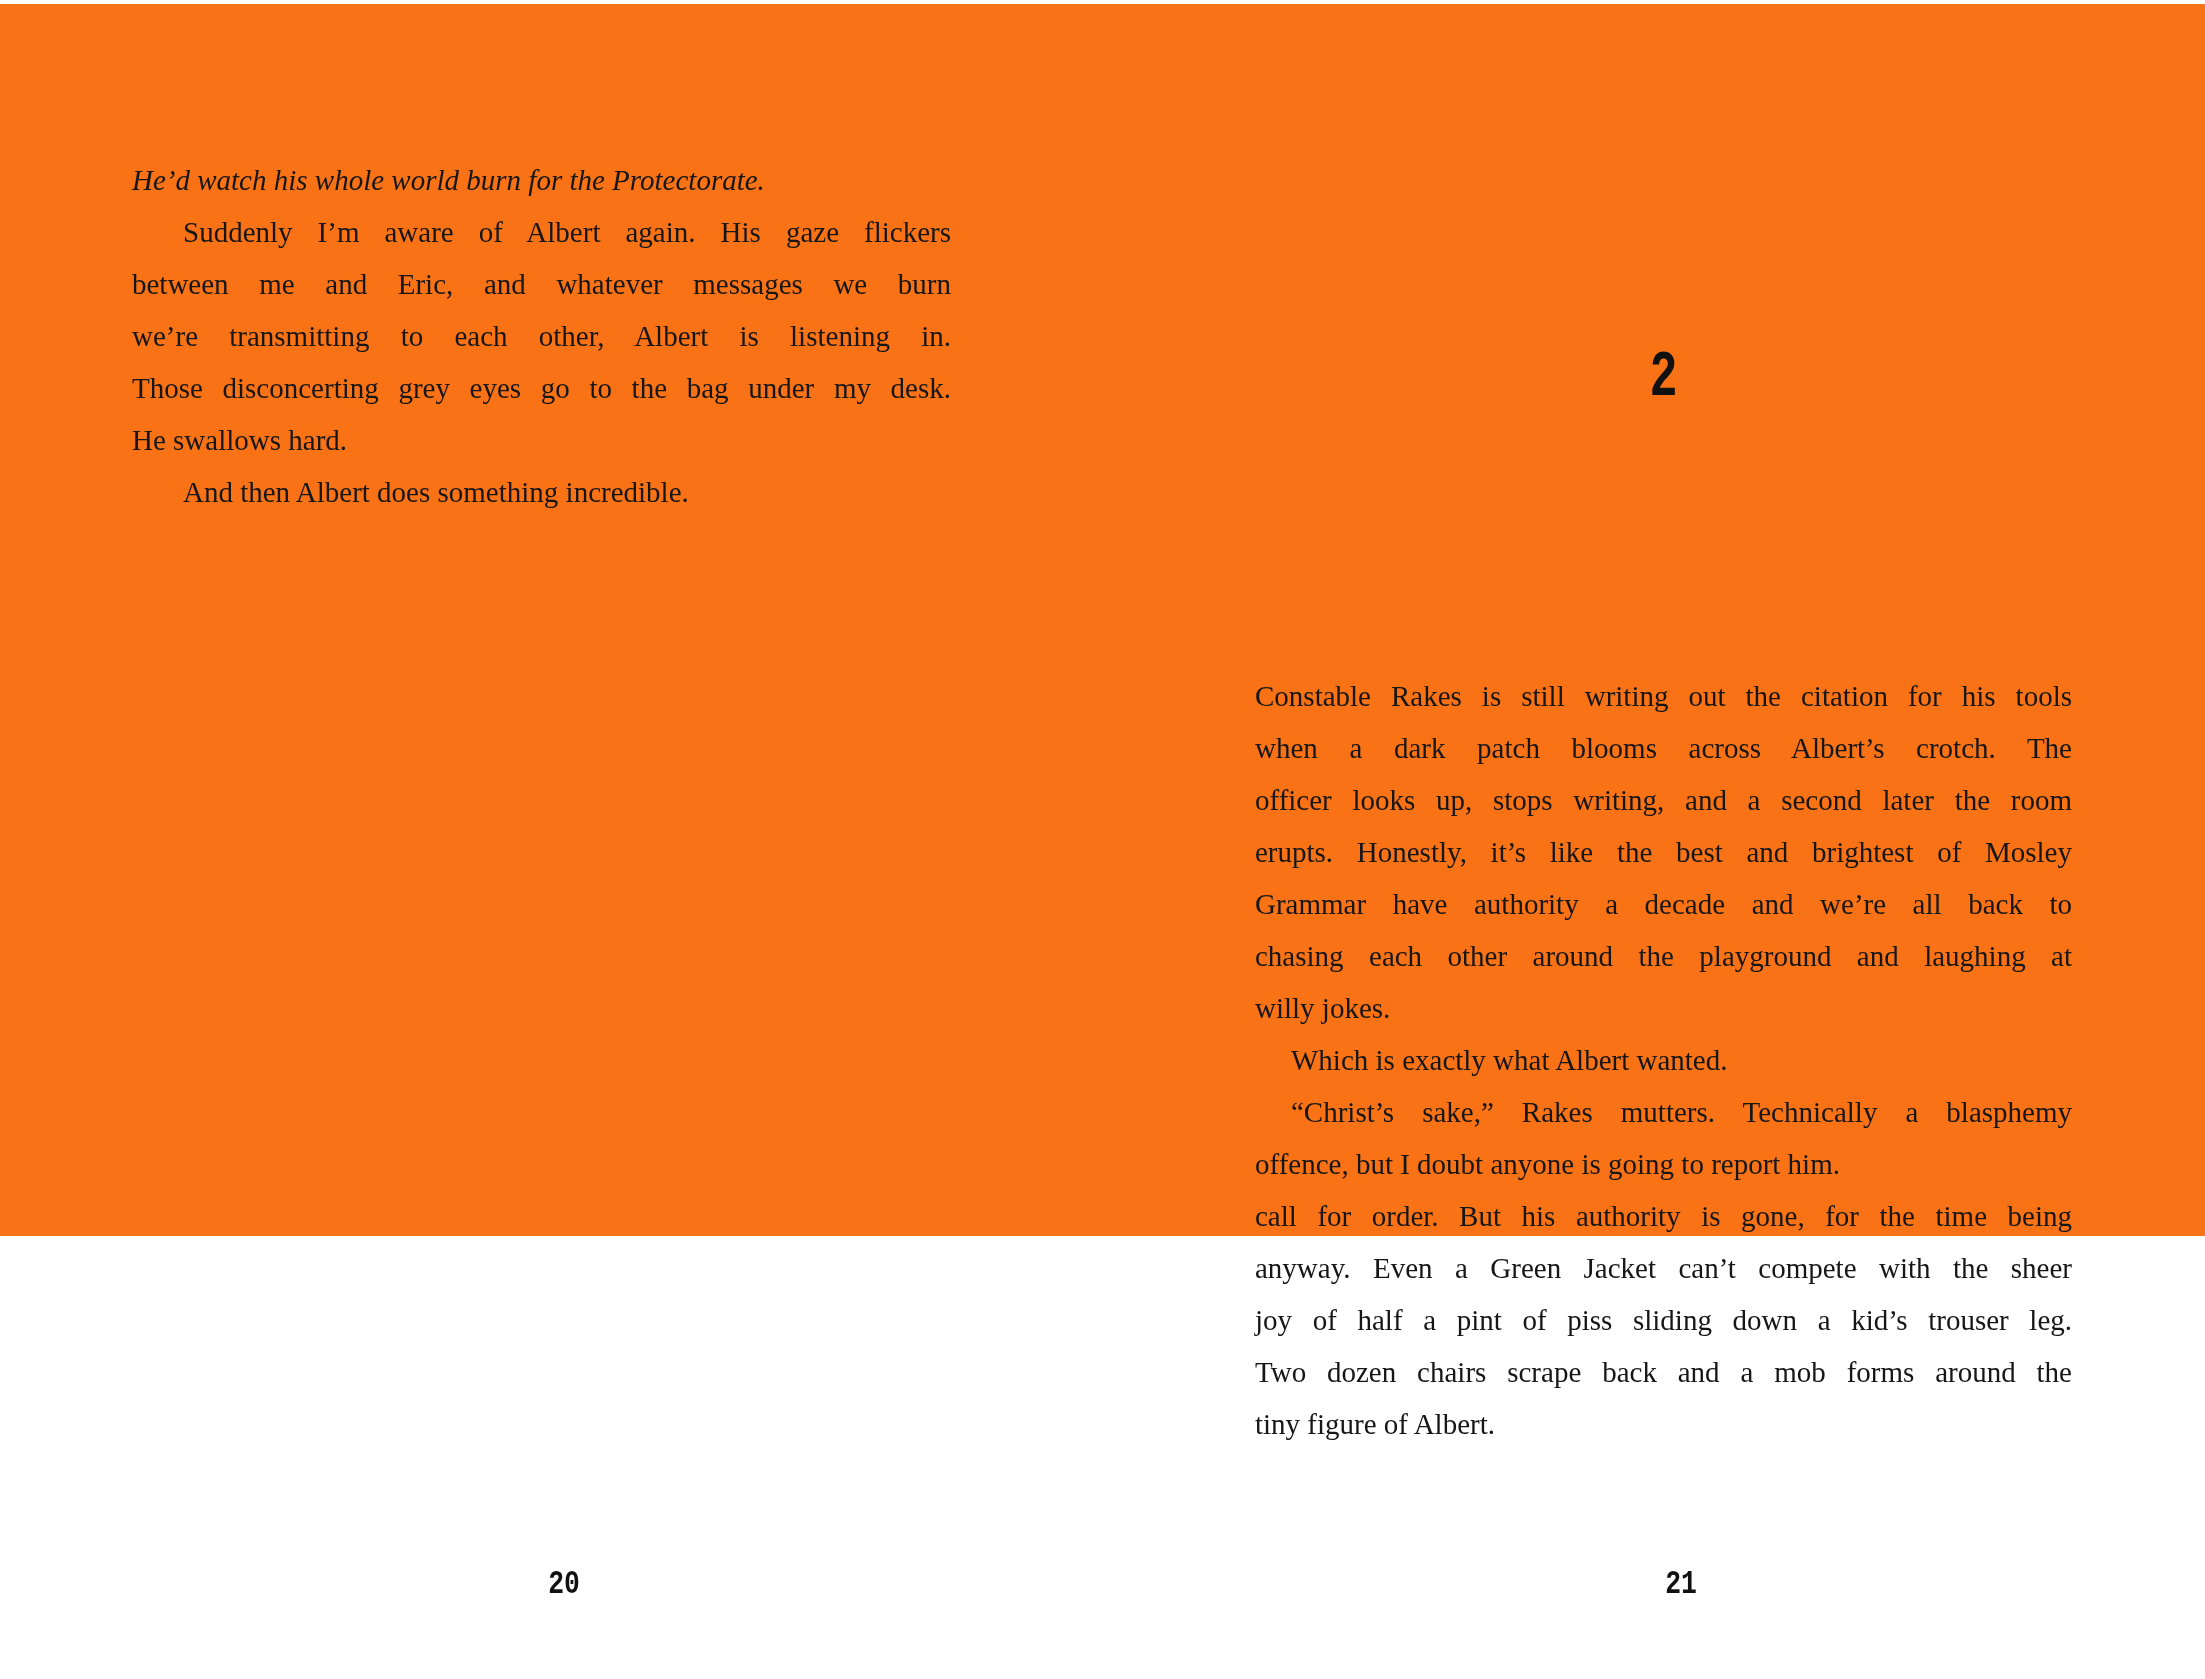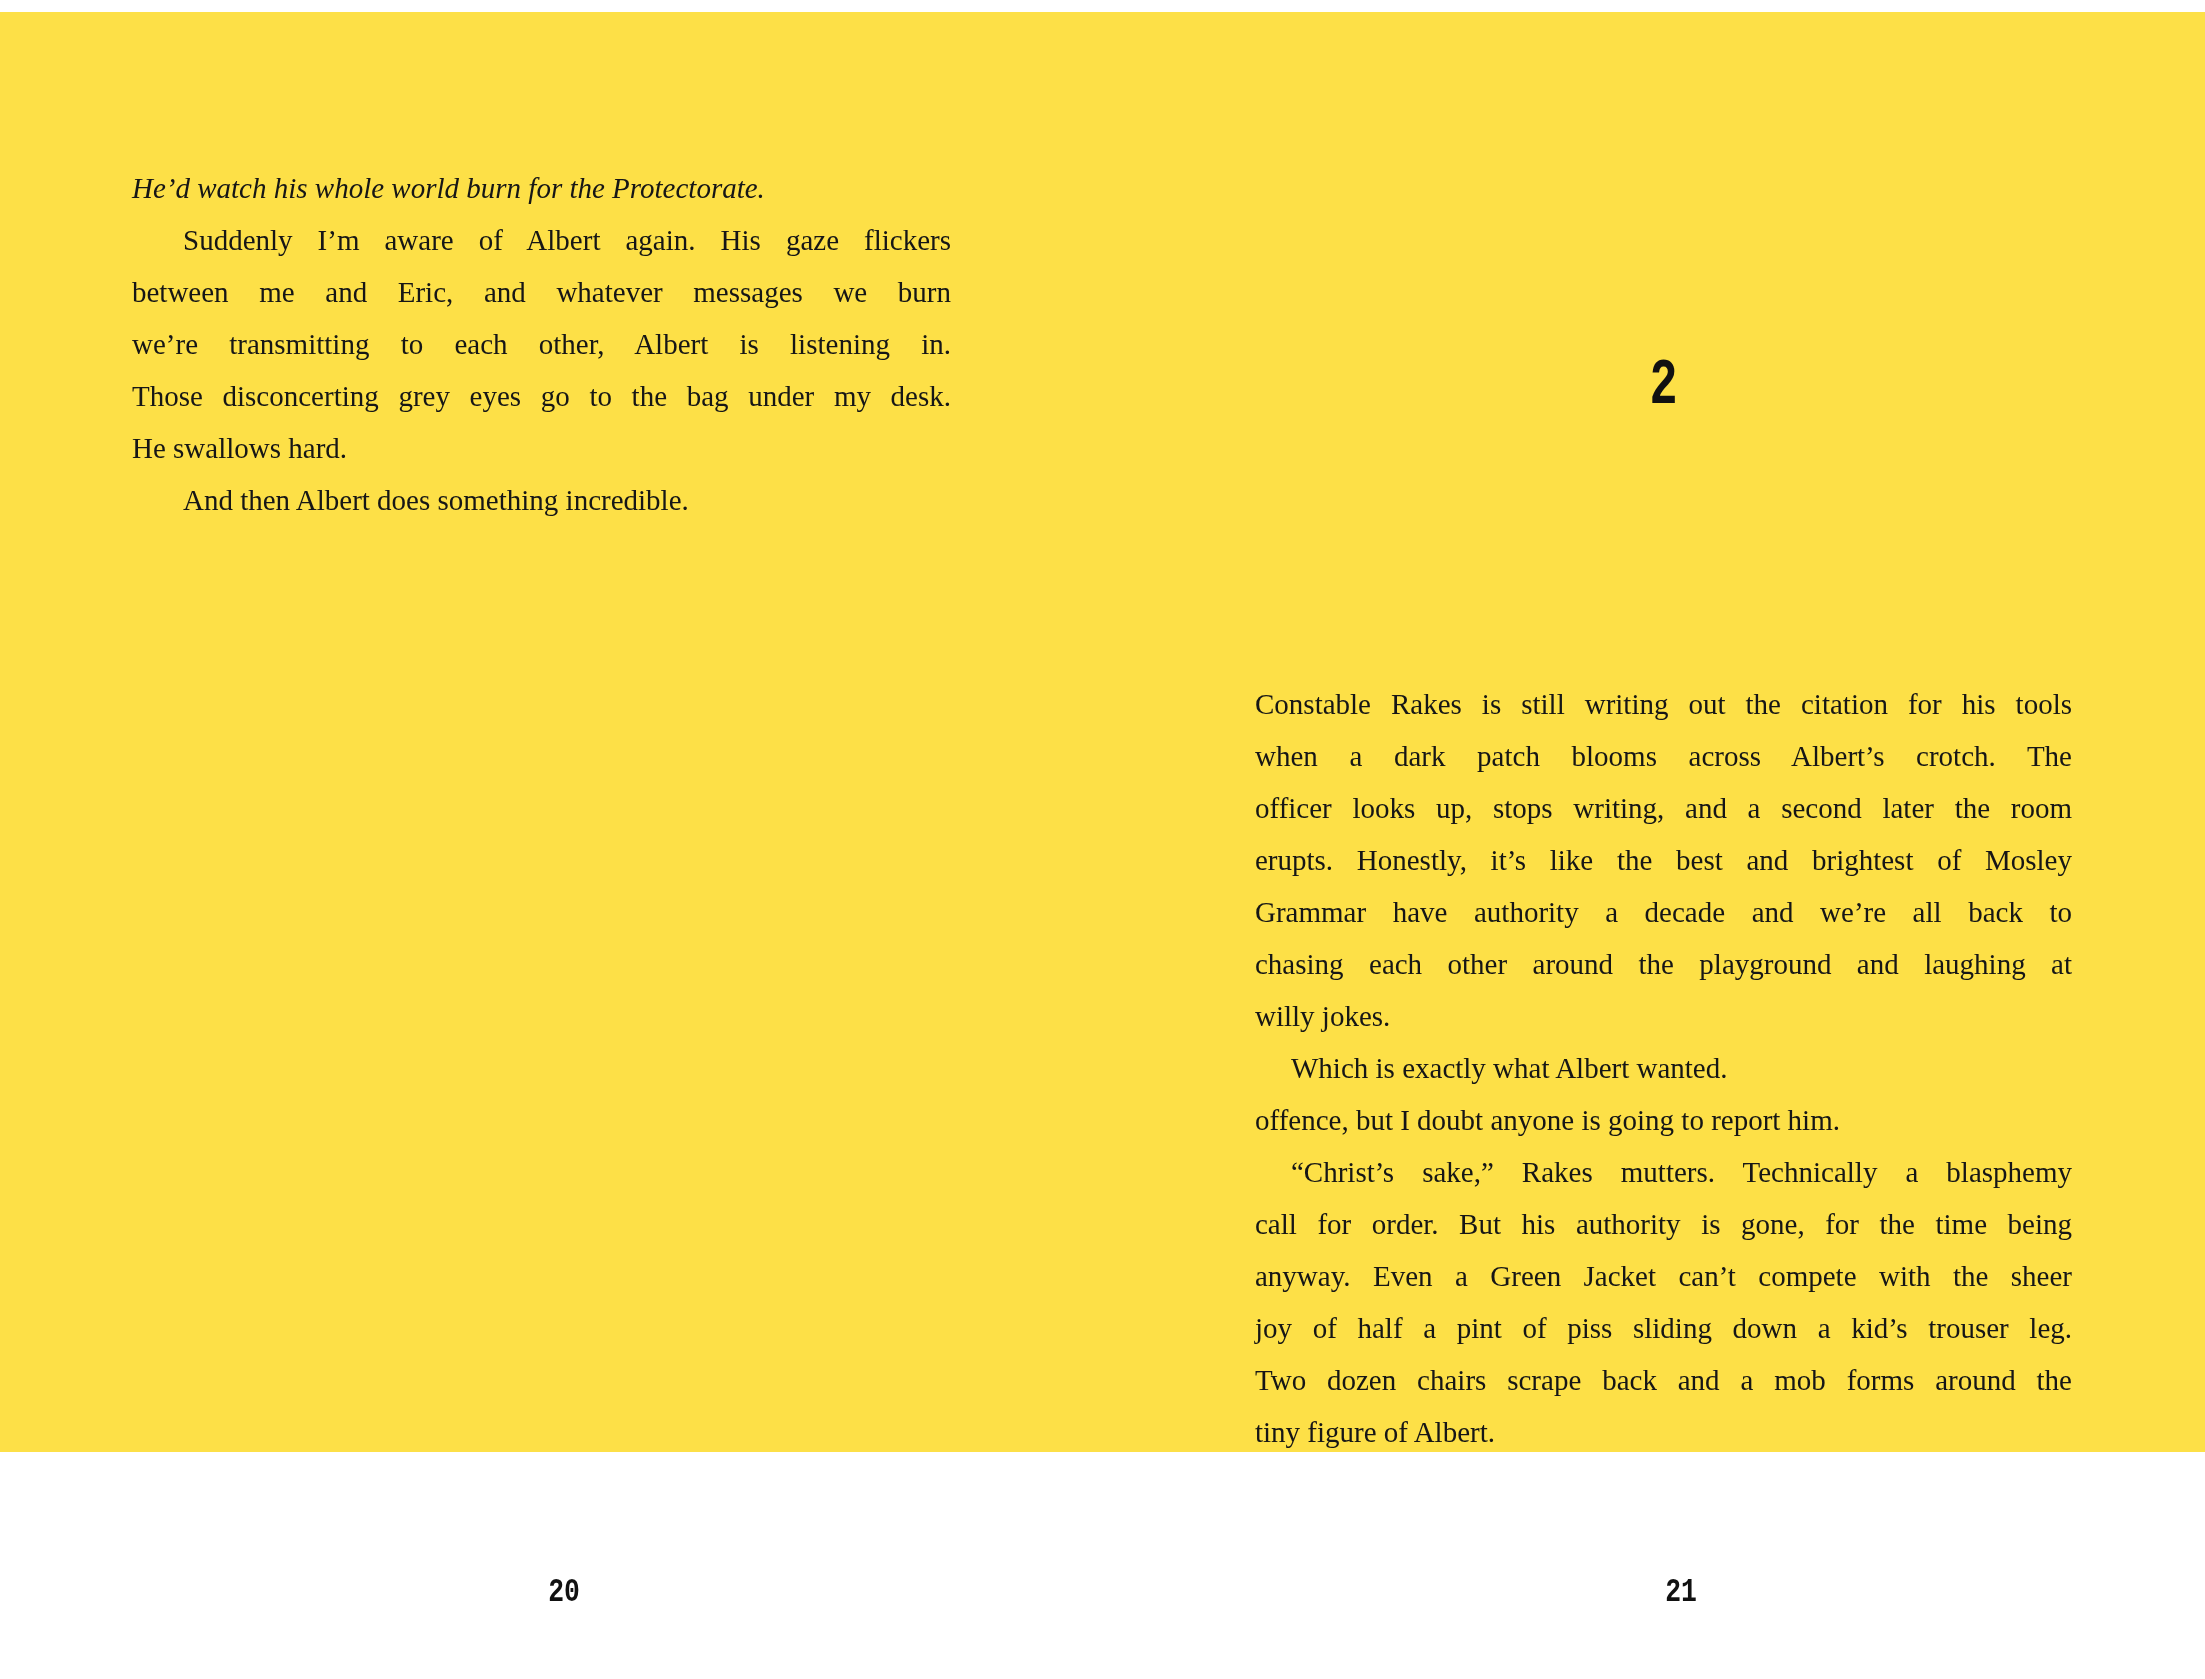--- a/index.html
+++ b/index.html
@@ -8,24 +8,24 @@
     height: 1680px;
     background: #ffffff;
     position: relative;
     font-family: "Liberation Serif", serif;
     color: #161616;
     overflow: hidden;
   }
   .spread { position: absolute; inset: 0; }
   .page {
     position: absolute;
-    top: 12px;
+    top: 4px;
     width: 1103px;
-    height: 1440px;
-    background: #fde047;
+    height: 1232px;
+    background: #f97316;
   }
   .page-left  { left: 0; }
   .page-right { left: 1103px; }
 
   .text-block { position: absolute; }
   .page-left  .text-block { left: 132px;  top: 150px; width: 819px; }
   .page-right .text-block { left: 152px;  top: 666px; width: 817px; }
 
   .line {
     font-size: 29px;
@@ -104,22 +104,22 @@
           <div class="line">officer looks up, stops writing, and a second later the room</div>
           <div class="line">erupts. Honestly, it’s like the best and brightest of Mosley</div>
           <div class="line">Grammar have authority a decade and we’re all back to</div>
           <div class="line">chasing each other around the playground and laughing at</div>
           <div class="line last">willy jokes.</div>
         </div>
         <div class="para">
           <div class="line last indent">Which is exactly what Albert wanted.</div>
         </div>
         <div class="para">
+          <div class="line indent">“Christ’s sake,” Rakes mutters. Technically a blasphemy</div>
           <div class="line last">offence, but I doubt anyone is going to report him.</div>
-          <div class="line indent">“Christ’s sake,” Rakes mutters. Technically a blasphemy</div>
         </div>
         <div class="para">
           <div class="line">call for order. But his authority is gone, for the time being</div>
           <div class="line">anyway. Even a Green Jacket can’t compete with the sheer</div>
           <div class="line">joy of half a pint of piss sliding down a kid’s trouser leg.</div>
           <div class="line">Two dozen chairs scrape back and a mob forms around the</div>
           <div class="line last">tiny figure of Albert.</div>
         </div>
       </div>
     <div class="page-number">21</div>

